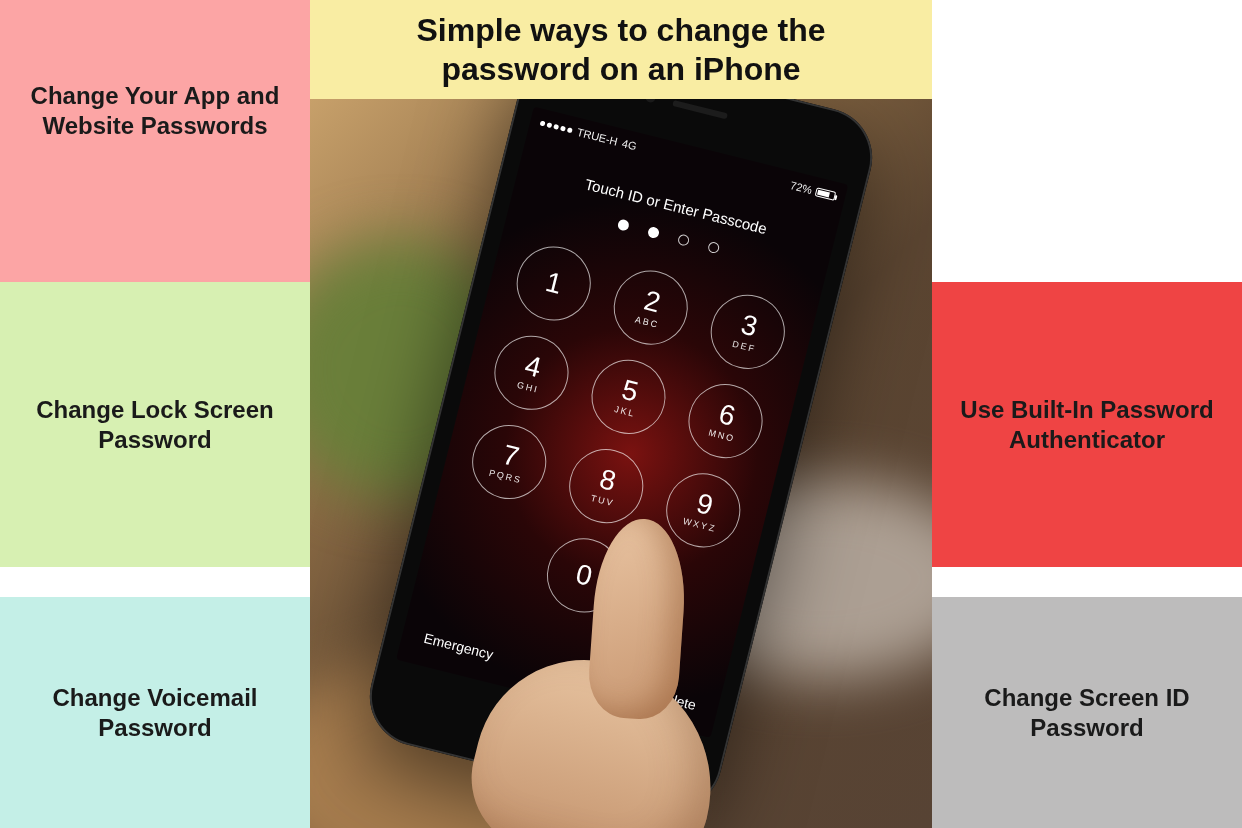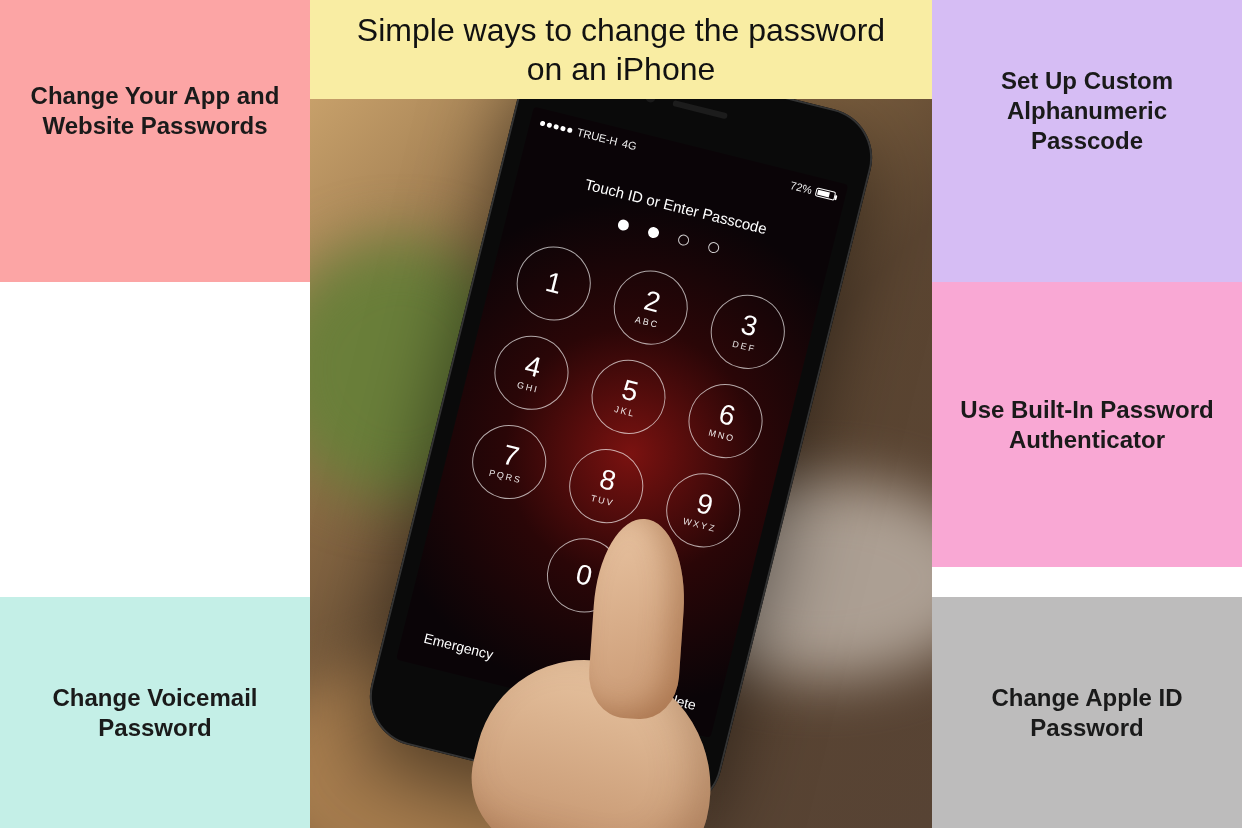--- a/index.html
+++ b/index.html
@@ -21,21 +21,21 @@
     grid-row: 1;
     background: #f9eda3;
     display: flex;
     align-items: center;
     justify-content: center;
     text-align: center;
     padding: 8px 40px;
   }
   .title-text {
     font-size: 32px;
-    font-weight: 400;
+    font-weight: 700;
     line-height: 1.2;
     color: #111;
   }
   .tile {
     display: flex;
     flex-direction: column;
     align-items: center;
     justify-content: center;
     text-align: center;
     padding: 20px;
@@ -49,21 +49,21 @@
   }
   .left-col { grid-column: 1; }
   .right-col { grid-column: 3; }
   .row-a { grid-row: 1 / span 2; }
   .row-b { grid-row: 3; }
   .row-c { grid-row: 4; margin-top: 30px; }
   .c-pink   { background: #fca5a5; }
   .c-green  { background: #d7f0b2; }
   .c-cyan   { background: #c4efe7; }
   .c-purple { background: #d6bdf4; }
-  .c-cream  { background: #f9a8d4; }
+  .c-cream  { background: #ef4444; }
   .c-gray   { background: #bdbcbc; }
 
   .photo {
     grid-column: 2;
     grid-row: 2 / span 3;
     position: relative;
     overflow: hidden;
     background: linear-gradient(135deg,#c7a06a 0%, #8a6a44 30%, #5b4531 55%, #574334 100%);
   }
   .blur-blob {
@@ -219,38 +219,36 @@
 </head>
 <body>
 
 <div class="container">
 
   <div class="tile left-col row-a c-pink tile-top">
     <div class="tile-text-wrap">
         <div class="tile-text">Change Your App and Website Passwords</div>
       </div>
   </div>
+  <div class="tile left-col row-b c-green">
+    <div class="tile-text">Change Lock Screen Password</div>
+  </div>
   <div class="tile left-col row-c c-cyan">
     <div class="tile-text">Change Voicemail Password</div>
   </div>
 
   <div class="title-cell">
     <div class="title-text">Simple ways to change the password on an iPhone</div>
   </div>
 
-  <div class="tile right-col row-a c-purple tile-top">
-    <div class="tile-text-wrap">
-        <div class="tile-text">Set Up Custom Alphanumeric Passcode</div>
-      </div>
-  </div>
   <div class="tile right-col row-b c-cream">
     <div class="tile-text">Use Built-In Password Authenticator</div>
   </div>
   <div class="tile right-col row-c c-gray">
-    <div class="tile-text">Change Apple ID Password</div>
+    <div class="tile-text">Change Screen ID Password</div>
   </div>
 
   <div class="photo">
     <div class="blur-blob blob1"></div>
     <div class="blur-blob blob2"></div>
     <div class="blur-blob blob3"></div>
 
     <div class="phone">
       <div class="cam"></div>
       <div class="earpiece"></div>

